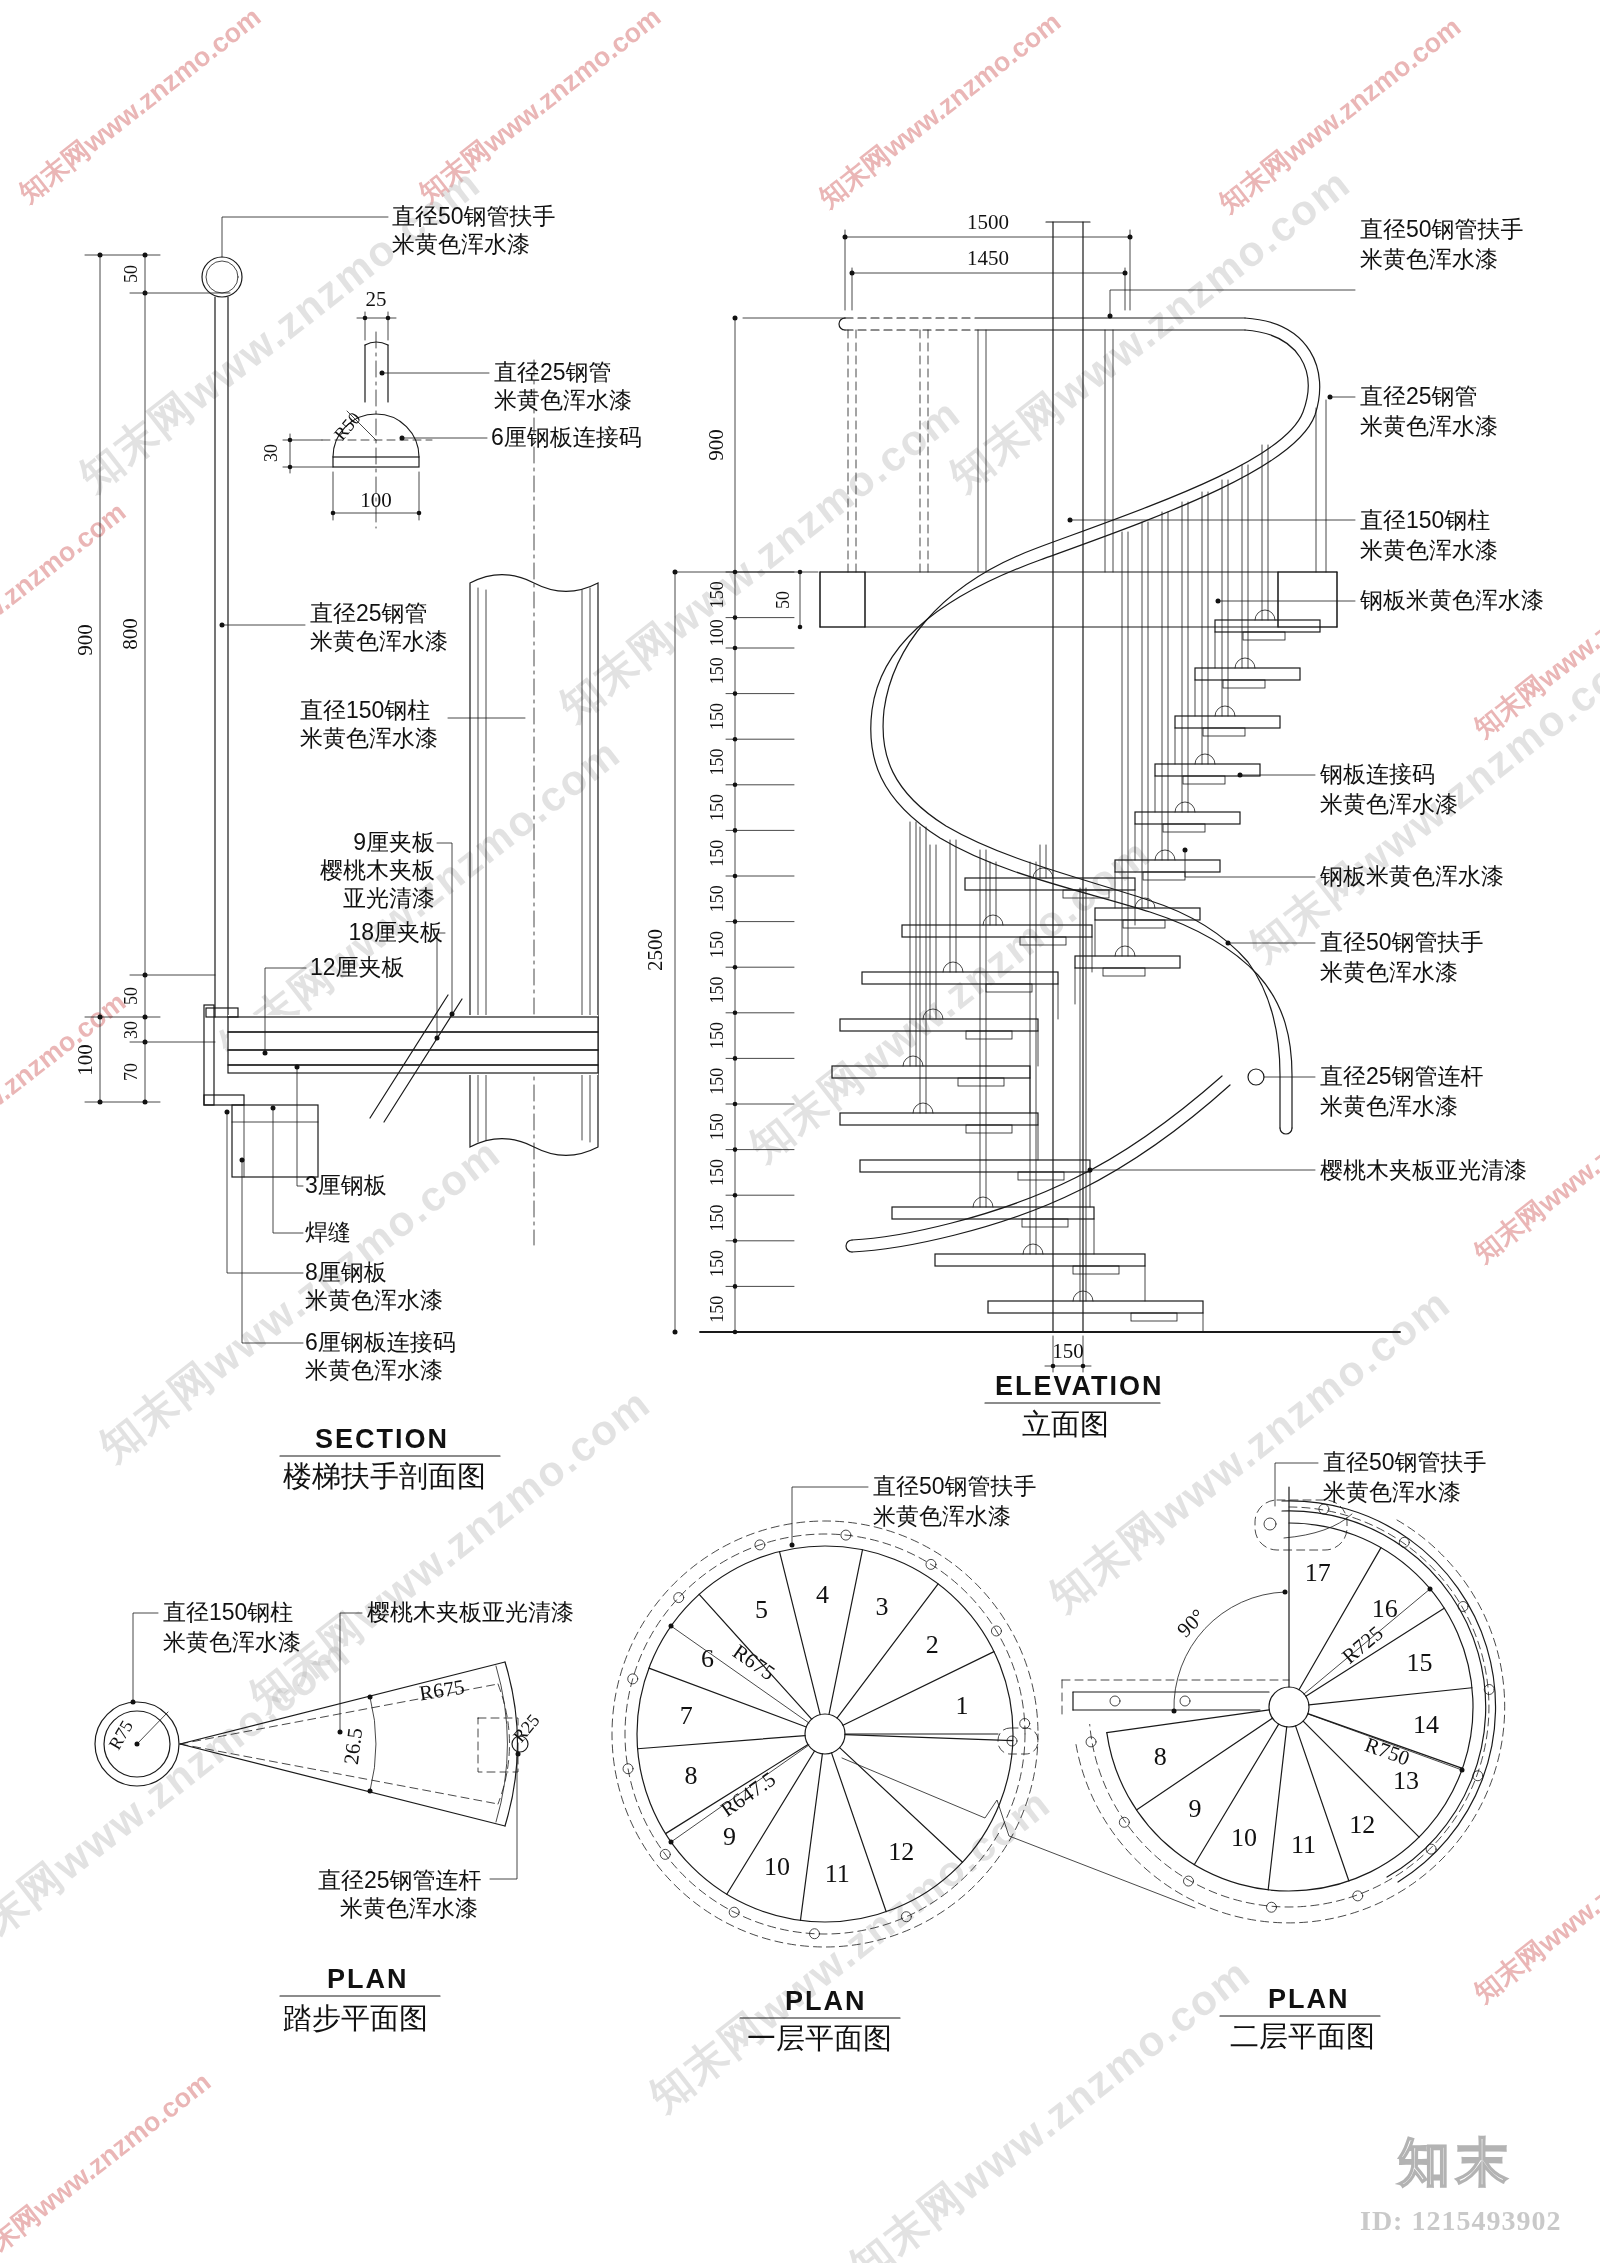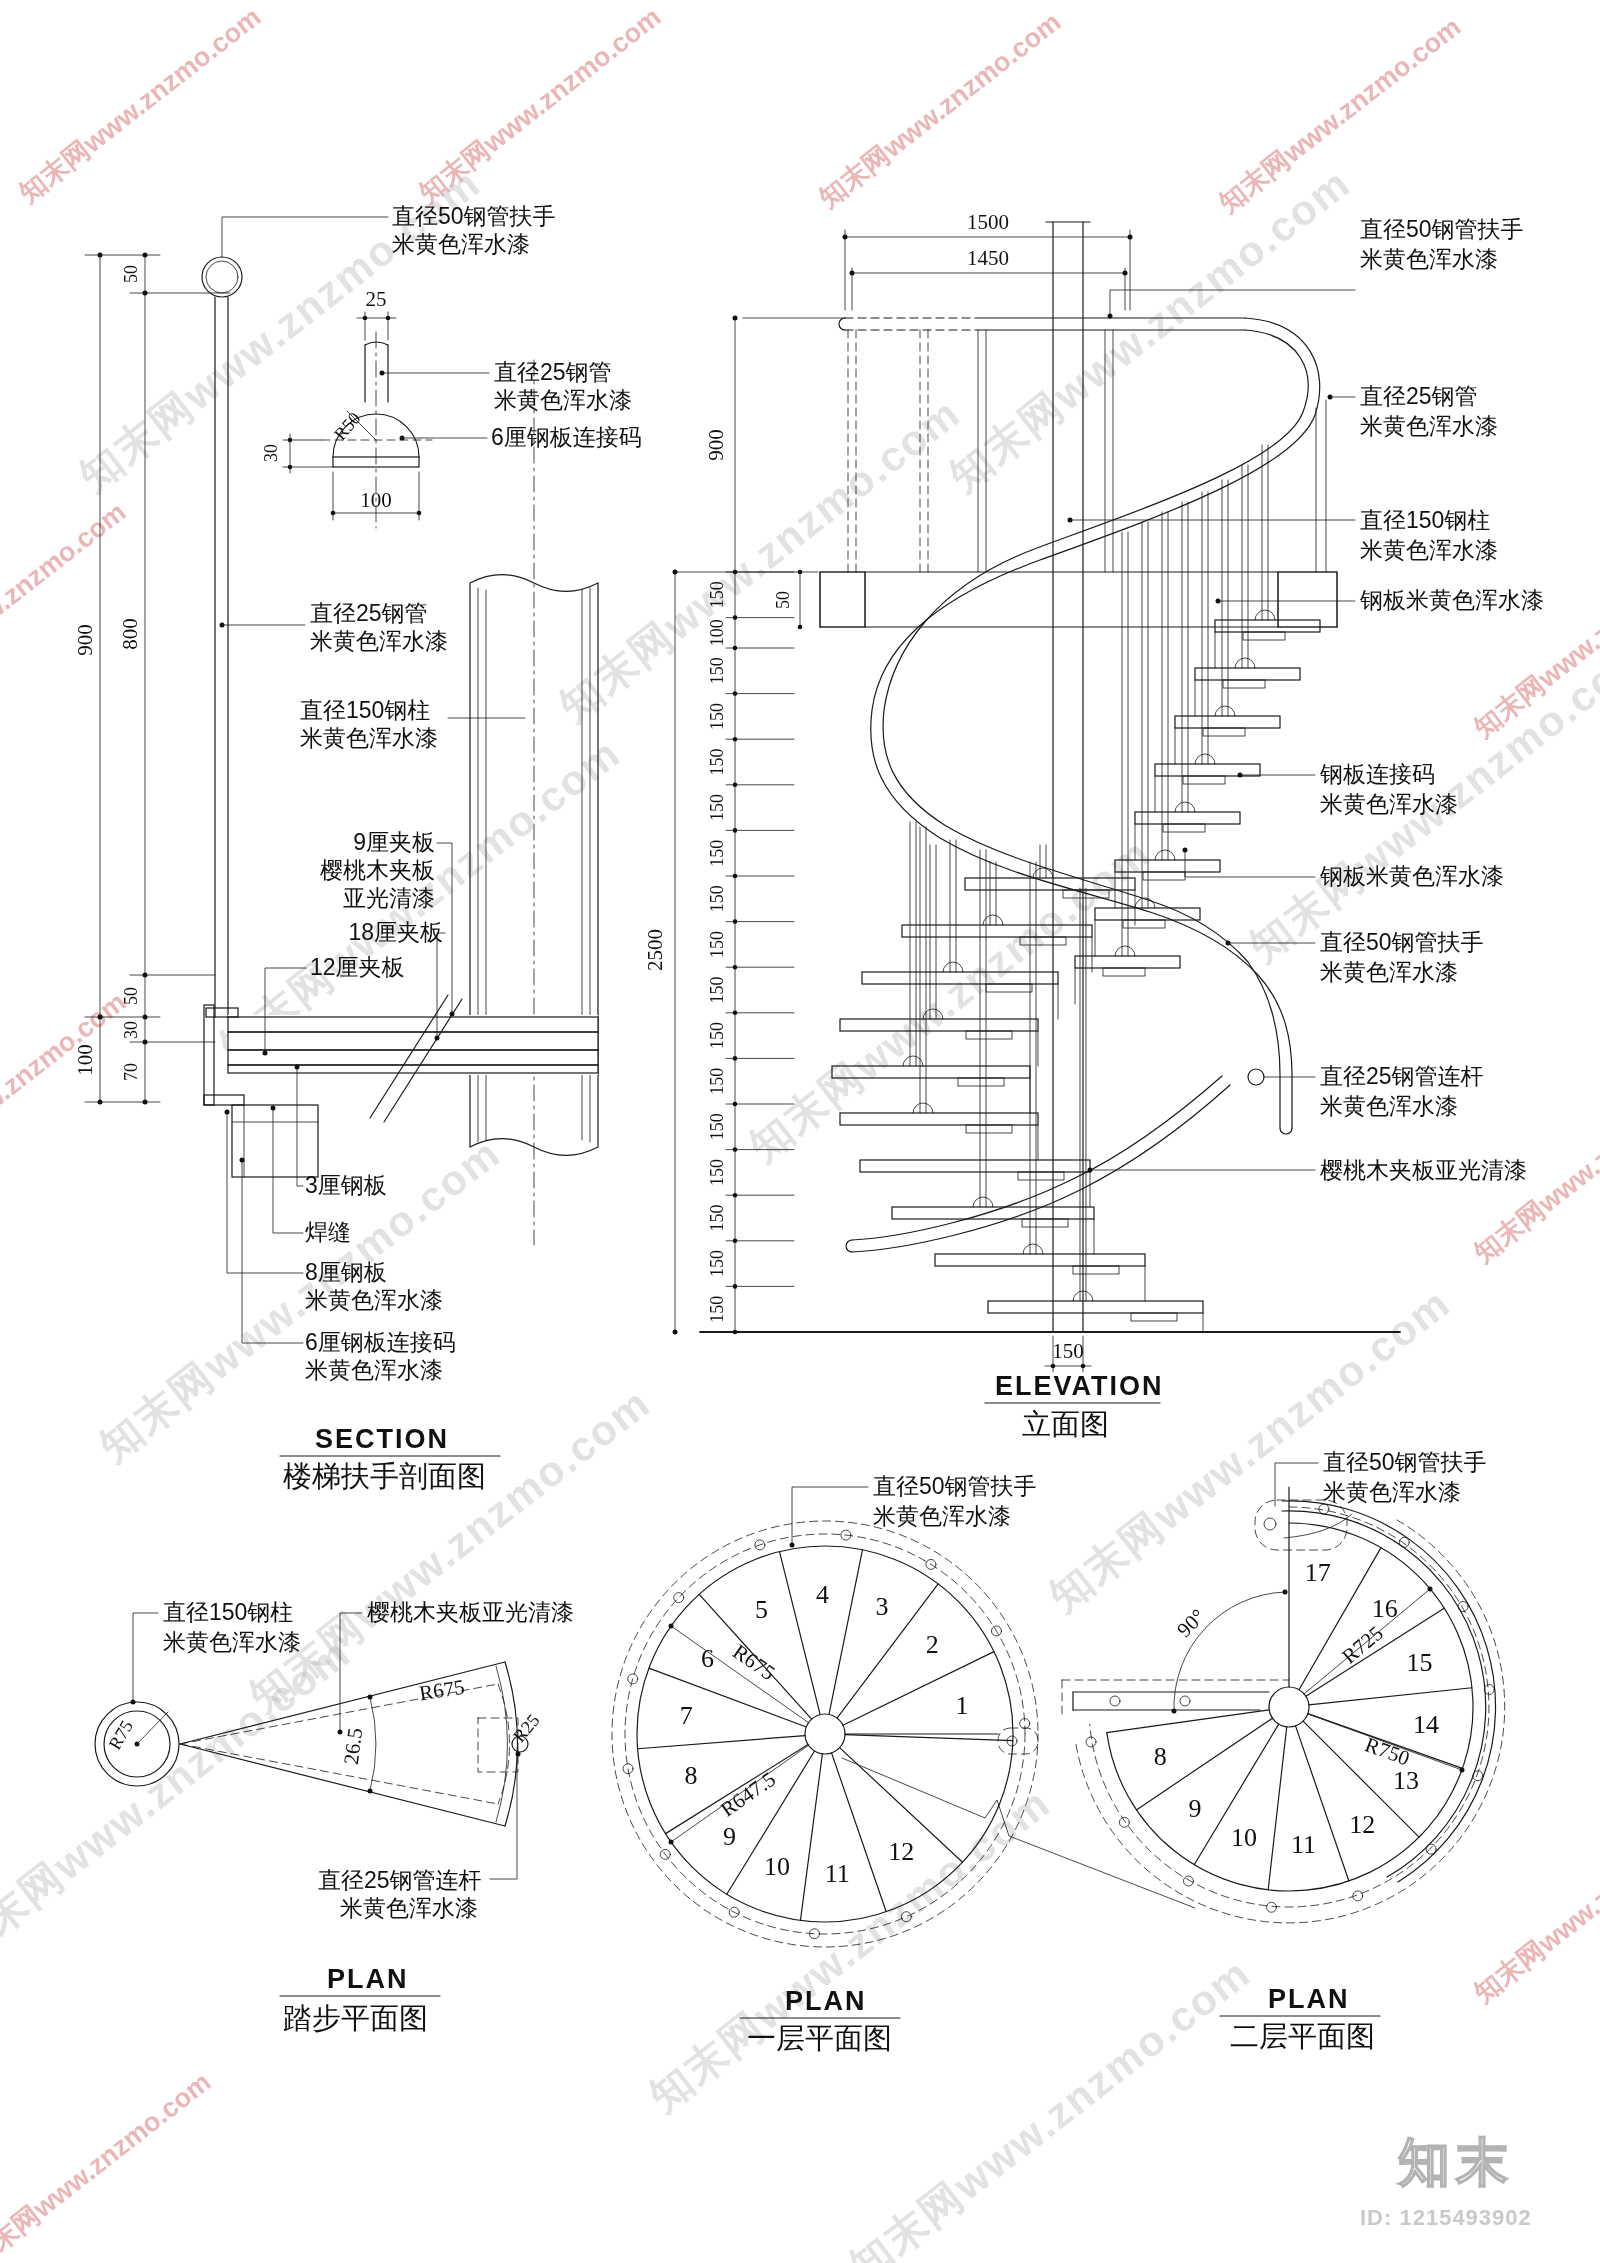--- a/index.html
+++ b/index.html
@@ -18,22 +18,22 @@
   .sm{font-size:18px;}
   .num{font-family:"Liberation Serif",serif;font-size:26px;fill:#111;}
   .ttl{font-family:"Liberation Sans",sans-serif;font-size:27px;font-weight:bold;fill:#111;letter-spacing:2px;}
   .sub{font-family:"Liberation Sans",sans-serif;font-size:29px;fill:#111;}
   .wm{position:absolute;z-index:1;white-space:nowrap;transform:translate(-50%,-50%) rotate(-38deg);
       font-family:"Liberation Sans",sans-serif;pointer-events:none;}
   .wm.g{color:rgba(180,180,180,0.38);font-size:42px;font-weight:bold;letter-spacing:2px;}
   .wm.r{color:rgba(205,80,80,0.42);font-size:27px;font-weight:bold;}
   #logo{position:absolute;z-index:3;left:1398px;top:2128px;font-size:52px;font-weight:bold;
         color:transparent;-webkit-text-stroke:1.5px #b3b3b3;letter-spacing:6px;}
-  #idtext{position:absolute;z-index:3;left:1360px;top:2205px;font-size:22px;font-weight:bold;
-        color:#c9c9c9;letter-spacing:1px;}
+  #idtext{position:absolute;z-index:3;left:1360px;top:2205px;font-size:28px;font-weight:bold;
+        color:#c9c9c9;letter-spacing:1px;font-family:Liberation Serif, serif;}
 </style>
 </head>
 <body>
 
 <div id="wm-layer">
     <div class="wm r" style="left: 140px; top: 105px;">知末网www.znzmo.com</div>
     <div class="wm r" style="left: 540px; top: 105px;">知末网www.znzmo.com</div>
     <div class="wm r" style="left: 940px; top: 110px;">知末网www.znzmo.com</div>
     <div class="wm r" style="left: 1340px; top: 115px;">知末网www.znzmo.com</div>
     <div class="wm r" style="left: 1595px; top: 640px;">知末网www.znzmo.com</div>

